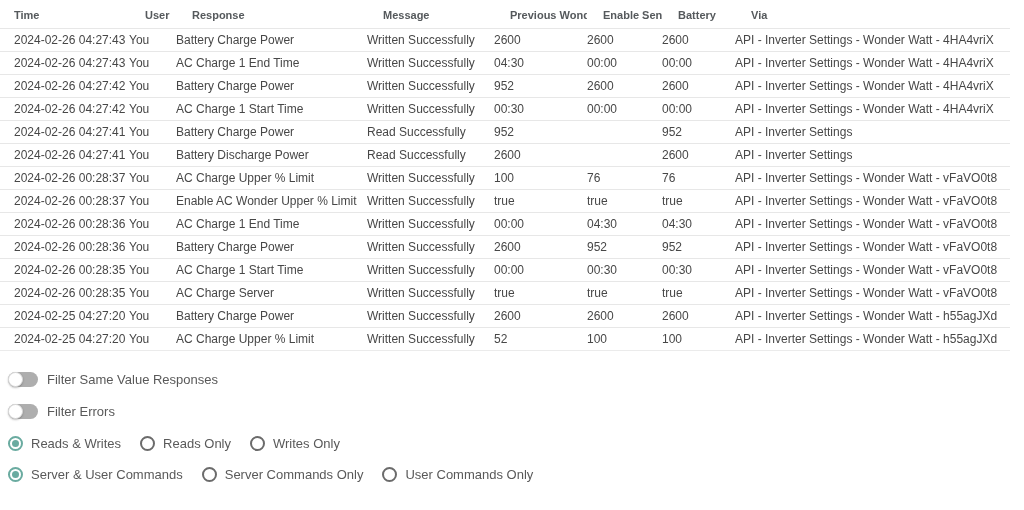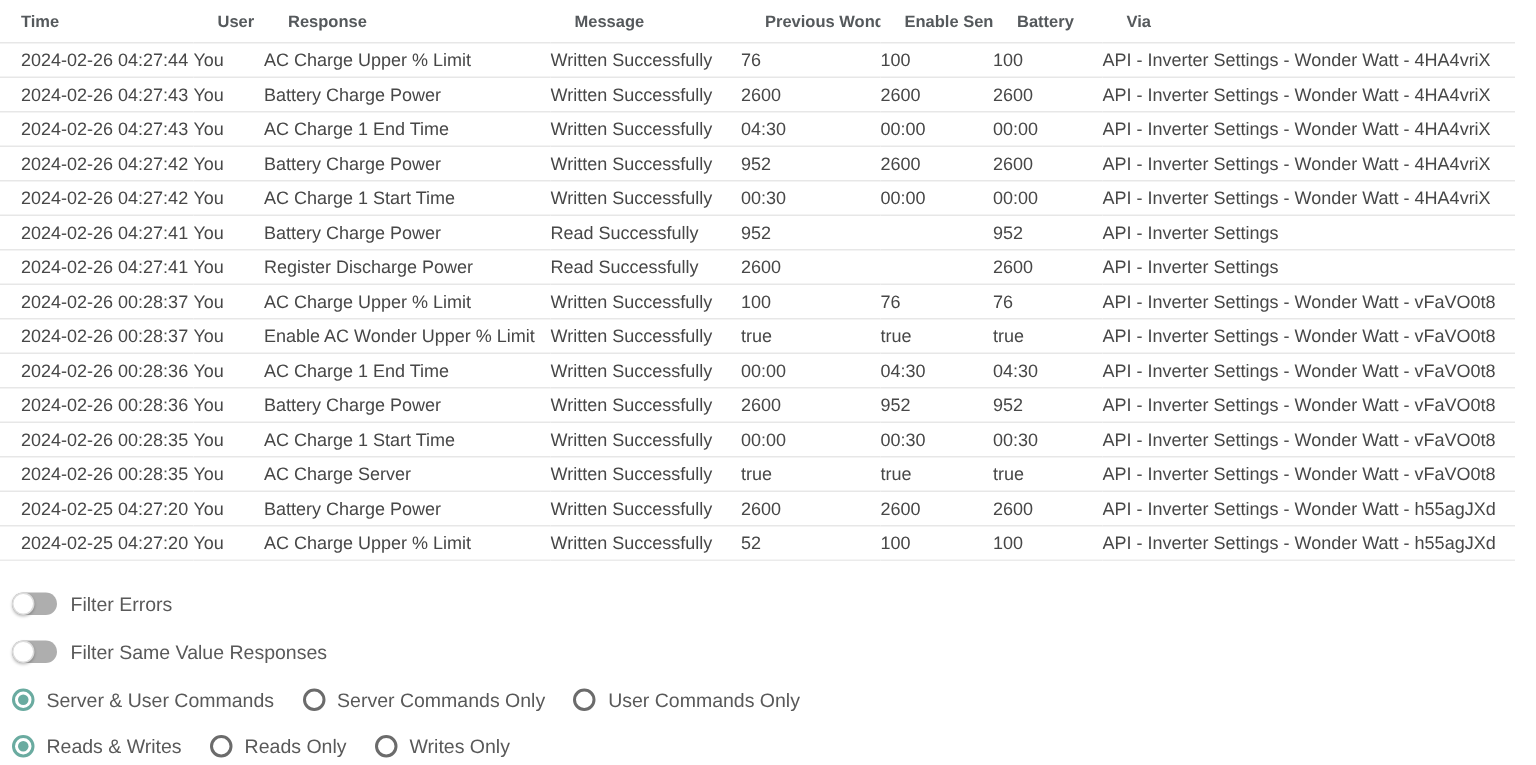--- a/index.html
+++ b/index.html
@@ -127,83 +127,73 @@
           <th>Response</th>
           <th>Message</th>
           <th>Previous Wonder</th>
           <th>Enable Sent</th>
           <th>Battery</th>
           <th>Via</th>
         </tr>
       </thead>
       <tbody>
           <tr>
-      <td>2024-02-26 04:27:44</td>
-      <td>You</td>
-      <td>AC Charge Upper % Limit</td>
-      <td>Written Successfully</td>
-      <td>76</td>
-      <td>100</td>
-      <td>100</td>
+      <td>2024-02-26 04:27:43</td>
+      <td>You</td>
+      <td>Battery Charge Power</td>
+      <td>Written Successfully</td>
+      <td>2600</td>
+      <td>2600</td>
+      <td>2600</td>
       <td>API - Inverter Settings - Wonder Watt - 4HA4vriX</td>
     </tr>
           <tr>
       <td>2024-02-26 04:27:43</td>
       <td>You</td>
-      <td>Battery Charge Power</td>
-      <td>Written Successfully</td>
-      <td>2600</td>
-      <td>2600</td>
-      <td>2600</td>
+      <td>AC Charge 1 End Time</td>
+      <td>Written Successfully</td>
+      <td>04:30</td>
+      <td>00:00</td>
+      <td>00:00</td>
       <td>API - Inverter Settings - Wonder Watt - 4HA4vriX</td>
     </tr>
           <tr>
-      <td>2024-02-26 04:27:43</td>
-      <td>You</td>
-      <td>AC Charge 1 End Time</td>
-      <td>Written Successfully</td>
-      <td>04:30</td>
-      <td>00:00</td>
-      <td>00:00</td>
+      <td>2024-02-26 04:27:42</td>
+      <td>You</td>
+      <td>Battery Charge Power</td>
+      <td>Written Successfully</td>
+      <td>952</td>
+      <td>2600</td>
+      <td>2600</td>
       <td>API - Inverter Settings - Wonder Watt - 4HA4vriX</td>
     </tr>
           <tr>
       <td>2024-02-26 04:27:42</td>
       <td>You</td>
-      <td>Battery Charge Power</td>
-      <td>Written Successfully</td>
-      <td>952</td>
-      <td>2600</td>
-      <td>2600</td>
+      <td>AC Charge 1 Start Time</td>
+      <td>Written Successfully</td>
+      <td>00:30</td>
+      <td>00:00</td>
+      <td>00:00</td>
       <td>API - Inverter Settings - Wonder Watt - 4HA4vriX</td>
     </tr>
           <tr>
-      <td>2024-02-26 04:27:42</td>
-      <td>You</td>
-      <td>AC Charge 1 Start Time</td>
-      <td>Written Successfully</td>
-      <td>00:30</td>
-      <td>00:00</td>
-      <td>00:00</td>
-      <td>API - Inverter Settings - Wonder Watt - 4HA4vriX</td>
-    </tr>
-          <tr>
       <td>2024-02-26 04:27:41</td>
       <td>You</td>
       <td>Battery Charge Power</td>
       <td>Read Successfully</td>
       <td>952</td>
       <td></td>
       <td>952</td>
       <td>API - Inverter Settings</td>
     </tr>
           <tr>
       <td>2024-02-26 04:27:41</td>
       <td>You</td>
-      <td>Register Discharge Power</td>
+      <td>Battery Discharge Power</td>
       <td>Read Successfully</td>
       <td>2600</td>
       <td></td>
       <td>2600</td>
       <td>API - Inverter Settings</td>
     </tr>
           <tr>
       <td>2024-02-26 00:28:37</td>
       <td>You</td>
       <td>AC Charge Upper % Limit</td>
@@ -281,59 +271,59 @@
       <td>52</td>
       <td>100</td>
       <td>100</td>
       <td>API - Inverter Settings - Wonder Watt - h55agJXd</td>
     </tr>
         </tbody>
     </table>
   </div>
 
   <div class="controls">
+
+    <div class="control-row">
+      <span class="toggle">
+          <span class="knob"></span>
+        </span>
+      <span class="ctl-label">Filter Same Value Responses</span>
+    </div>
 
     <div class="control-row">
       <span class="toggle">
           <span class="knob"></span>
         </span>
       <span class="ctl-label">Filter Errors</span>
     </div>
 
-    <div class="control-row">
-      <span class="toggle">
-          <span class="knob"></span>
-        </span>
-      <span class="ctl-label">Filter Same Value Responses</span>
+    <div class="control-row radios">
+      <span class="radio-item">
+        <span class="radio on"></span>
+        <span class="ctl-label">Reads &amp; Writes</span>
+      </span>
+      <span class="radio-item">
+        <span class="radio"></span>
+        <span class="ctl-label">Reads Only</span>
+      </span>
+      <span class="radio-item">
+        <span class="radio"></span>
+        <span class="ctl-label">Writes Only</span>
+      </span>
     </div>
 
     <div class="control-row radios">
       <span class="radio-item">
         <span class="radio on"></span>
         <span class="ctl-label">Server &amp; User Commands</span>
       </span>
       <span class="radio-item">
         <span class="radio"></span>
         <span class="ctl-label">Server Commands Only</span>
       </span>
       <span class="radio-item">
         <span class="radio"></span>
         <span class="ctl-label">User Commands Only</span>
       </span>
     </div>
 
-    <div class="control-row radios">
-      <span class="radio-item">
-        <span class="radio on"></span>
-        <span class="ctl-label">Reads &amp; Writes</span>
-      </span>
-      <span class="radio-item">
-        <span class="radio"></span>
-        <span class="ctl-label">Reads Only</span>
-      </span>
-      <span class="radio-item">
-        <span class="radio"></span>
-        <span class="ctl-label">Writes Only</span>
-      </span>
-    </div>
-
   </div>
 </div>
 
 </body></html>

